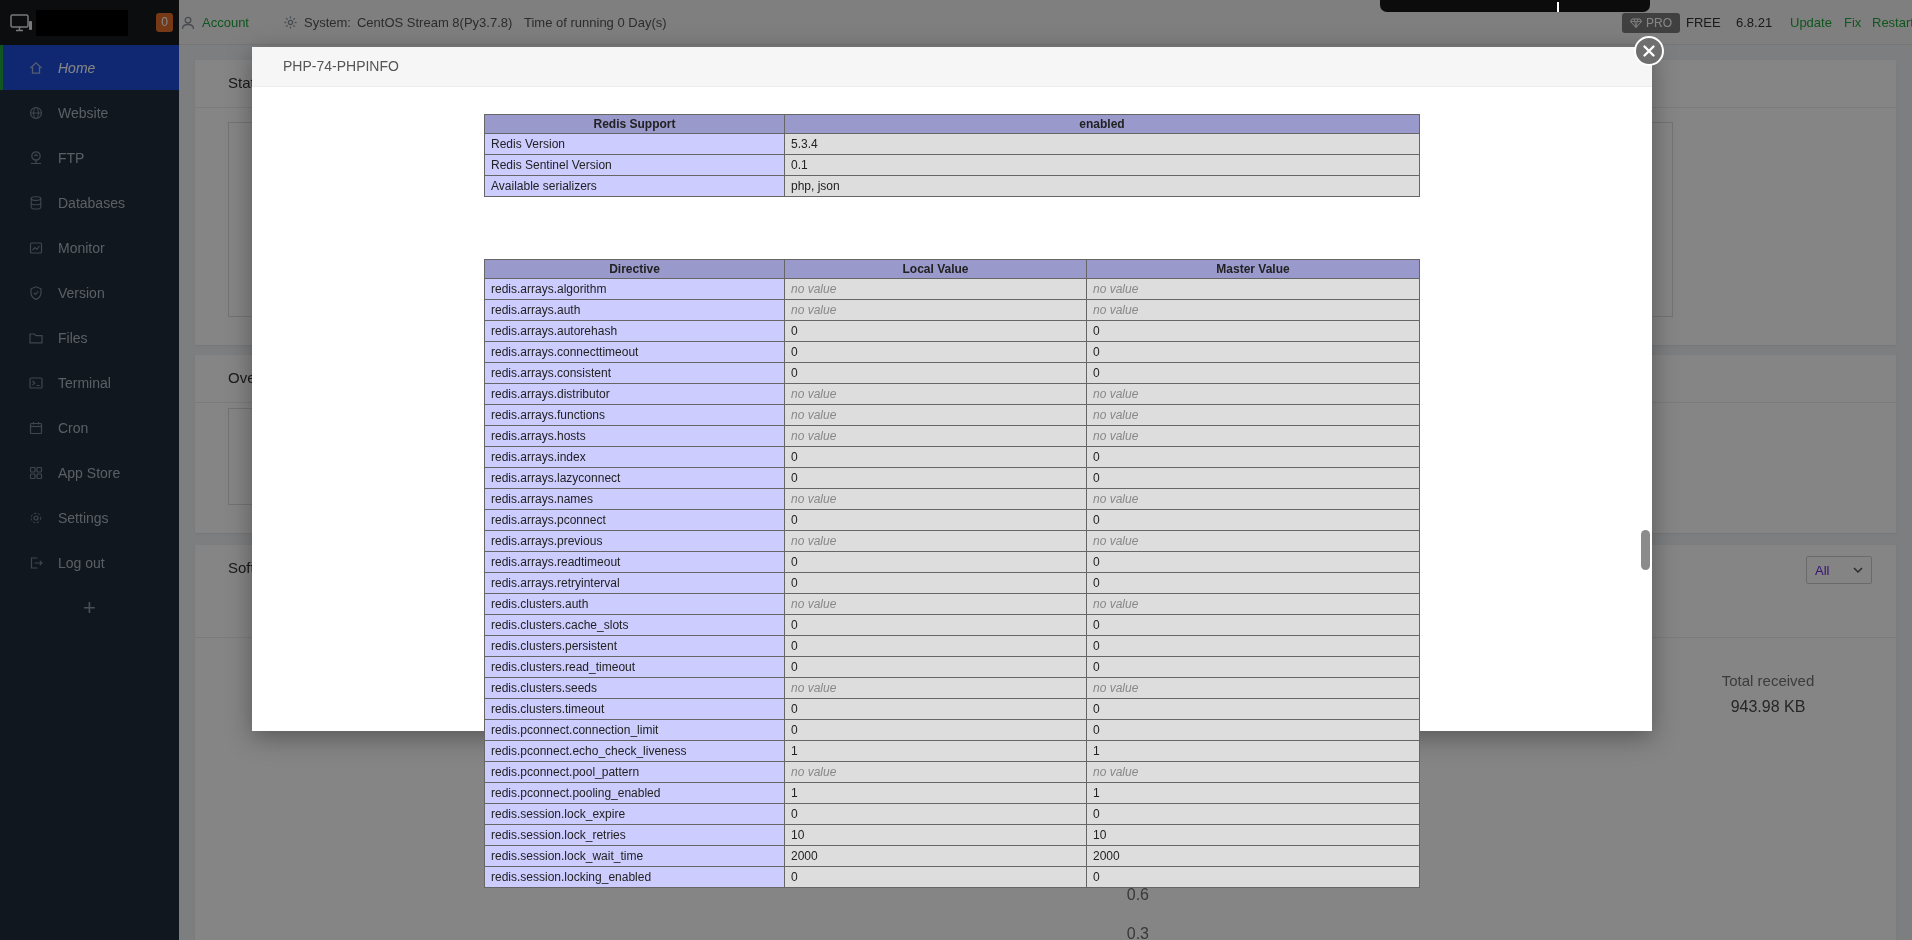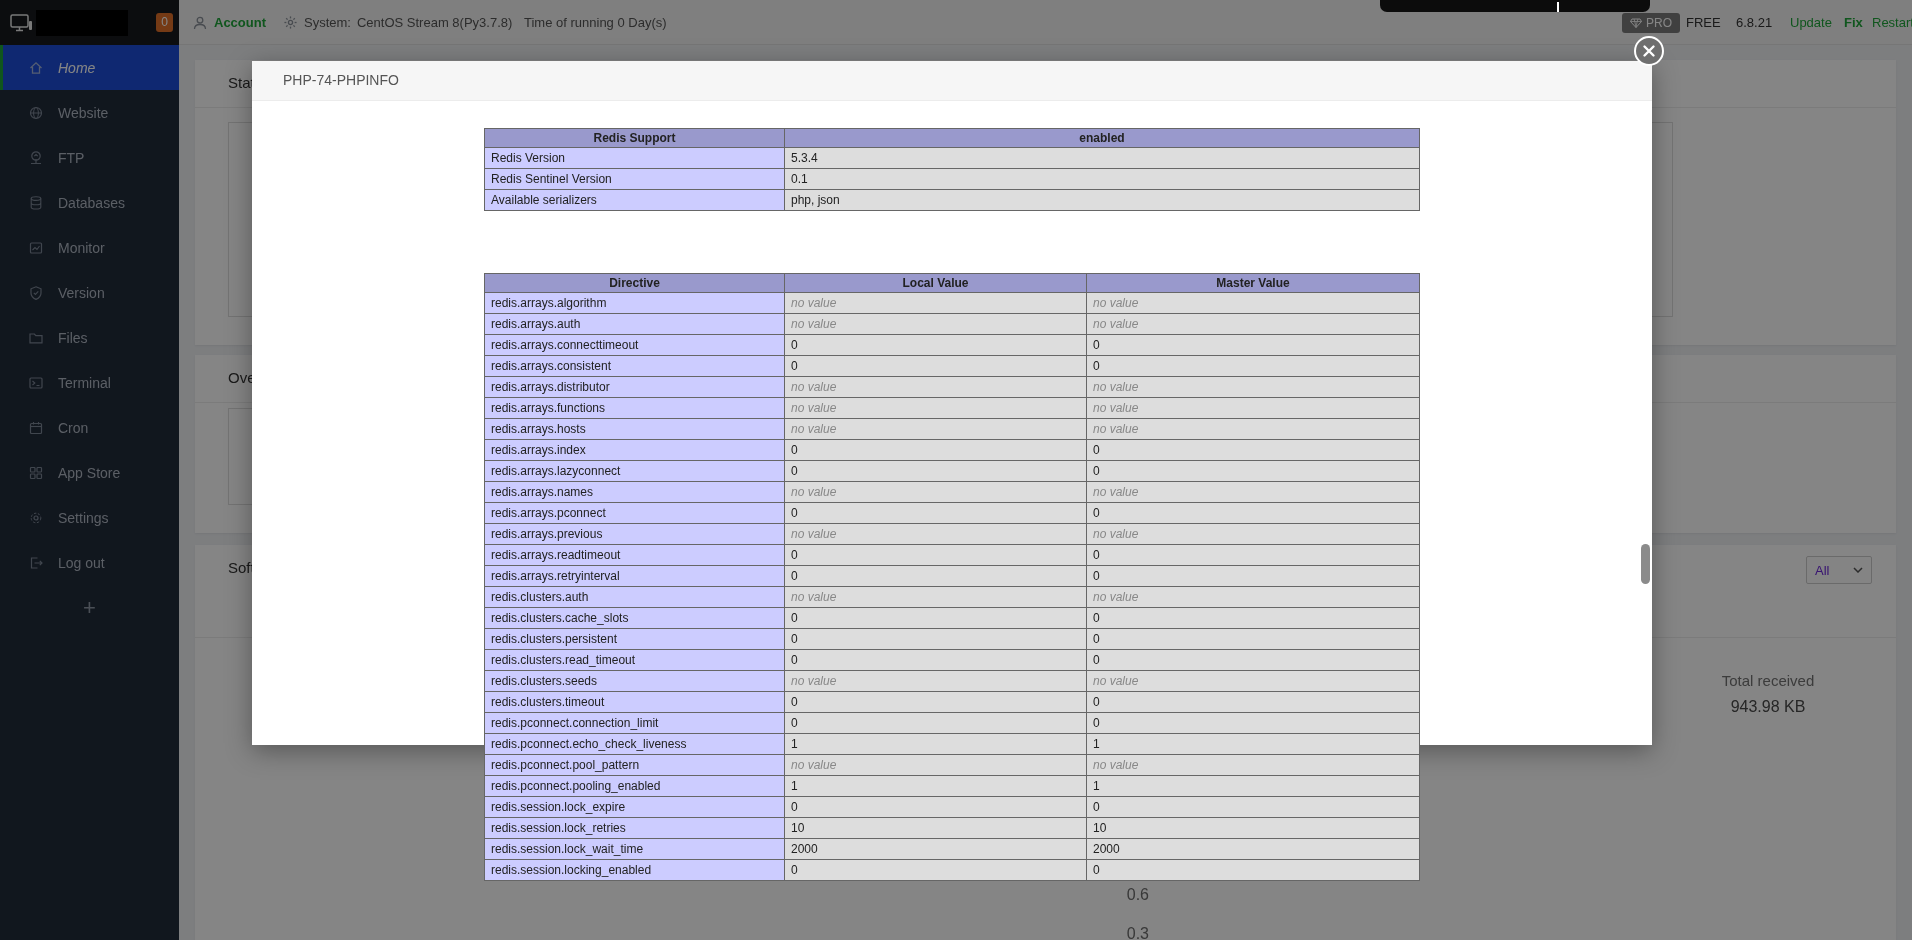--- a/index.html
+++ b/index.html
@@ -34,21 +34,21 @@
   .all-select{position:absolute;right:24px;top:11px;width:66px;height:28px;border:1px solid #ccc;border-radius:2px;background:#fdfdfd;font-size:13px;color:#6d28d9;display:flex;align-items:center;justify-content:space-between;padding:0 8px;cursor:pointer;}
   .total-block{position:absolute;text-align:center;color:#666;}
   .total-label{font-size:15px;color:#737373;}
   .total-value{font-size:16px;color:#4a4a4a;margin-top:9px;}
   .tick-label{position:absolute;width:34px;text-align:right;font-size:16px;color:#6d6d6d;}
 
   
   .overlay{position:absolute;left:0;top:0;width:1912px;height:940px;background:rgba(0,0,0,.48);z-index:50;}
 
   
-  .modal{position:absolute;left:252px;top:61px;width:1400px;height:684px;background:#fff;z-index:100;box-shadow:0 6px 24px rgba(0,0,0,.35);}
+  .modal{position:absolute;left:252px;top:47px;width:1400px;height:684px;background:#fff;z-index:100;box-shadow:0 6px 24px rgba(0,0,0,.35);}
   .modal-header{position:relative;height:40px;background:#f6f6f6;border-bottom:1px solid #ececec;}
   .modal-title{position:absolute;left:31px;top:11px;font-size:14px;color:#555;}
   .modal-content{position:relative;height:805px;overflow:hidden;padding-top:19px;}
   .modal-scrollthumb{position:absolute;right:2px;top:483px;width:9px;height:40px;border-radius:5px;background:#8b8b8b;z-index:101;}
   .close-btn{position:absolute;left:1634px;top:36px;width:30px;height:30px;border-radius:50%;background:#6f6f6f;border:2px solid #fff;z-index:120;cursor:pointer;display:flex;align-items:center;justify-content:center;}
   .toast-remnant{position:absolute;left:1380px;top:0;width:270px;height:12px;background:#0c0c0c;border-radius:0 0 7px 7px;z-index:120;}
   .toast-tick{position:absolute;left:177px;top:2px;width:2px;height:10px;background:#fff;}
 
   
   table.phpinfo{border-collapse:collapse;margin:8px auto;width:935px;font-size:12px;color:#222;table-layout:fixed;}
@@ -93,21 +93,21 @@
         <div class="total-value">943.98 KB</div>
       </div>
 
       <div class="tick-label" style="left:920px;top:341px;">0.6</div>
       <div class="tick-label" style="left:920px;top:380px;">0.3</div>
 
     </div>
   </div>
 
   <div class="topbar">
-    <div class="tb-item tb-green" style="left:192px;font-weight:bold;">
+    <div class="tb-item tb-green" style="left:180px;">
       <svg width="16" height="16" viewBox="0 0 16 16">
           <circle cx="8" cy="5.2" r="2.8" fill="none" stroke="#8b9199" stroke-width="1.3"></circle>
           <path d="M2.5 14 C2.5 10.8,5 9.5,8 9.5 C11 9.5,13.5 10.8,13.5 14" fill="none" stroke="#8b9199" stroke-width="1.3"></path>
         </svg>
       <span>Account</span>
     </div>
     <div class="tb-item" style="left:283px;">
       <svg width="15" height="15" viewBox="0 0 16 16">
           <circle cx="8" cy="8" r="2.2" fill="none" stroke="#8b9199" stroke-width="1.4"></circle>
           <g stroke="#8b9199" stroke-width="1.4">
@@ -139,21 +139,21 @@
     </div>
     <div class="tb-item" style="left:1686px;color:#333;">
         <span>FREE</span>
       </div>
     <div class="tb-item" style="left:1736px;color:#333;">
         <span>6.8.21</span>
       </div>
     <div class="tb-item" style="left:1790px;">
         <span class="tb-link">Update</span>
       </div>
-    <div class="tb-item" style="left:1844px;font-weight:bold;">
+    <div class="tb-item" style="left:1844px;">
         <span class="tb-link">Fix</span>
       </div>
     <div class="tb-item" style="left:1872px;">
         <span class="tb-link">Restart</span>
       </div>
 
     <div class="logo-block">
       <svg class="logo-monitor" width="22" height="20" viewBox="0 0 22 20">
           <rect x="1" y="2" width="17" height="12" rx="1.5" fill="none" stroke="#e8e8e8" stroke-width="1.5"></rect>
           <line x1="6" y1="17.5" x2="13" y2="17.5" stroke="#e8e8e8" stroke-width="1.5"></line>
@@ -306,20 +306,25 @@
               <td class="e"><span>redis.arrays.algorithm</span></td>
               <td class="v novalue"><span>no value</span></td>
               <td class="v novalue"><span>no value</span></td>
             </tr>
             <tr>
               <td class="e"><span>redis.arrays.auth</span></td>
               <td class="v novalue"><span>no value</span></td>
               <td class="v novalue"><span>no value</span></td>
             </tr>
             <tr>
+              <td class="e"><span>redis.arrays.autorehash</span></td>
+              <td class="v"><span>0</span></td>
+              <td class="v"><span>0</span></td>
+            </tr>
+            <tr>
               <td class="e"><span>redis.arrays.connecttimeout</span></td>
               <td class="v"><span>0</span></td>
               <td class="v"><span>0</span></td>
             </tr>
             <tr>
               <td class="e"><span>redis.arrays.consistent</span></td>
               <td class="v"><span>0</span></td>
               <td class="v"><span>0</span></td>
             </tr>
             <tr>

